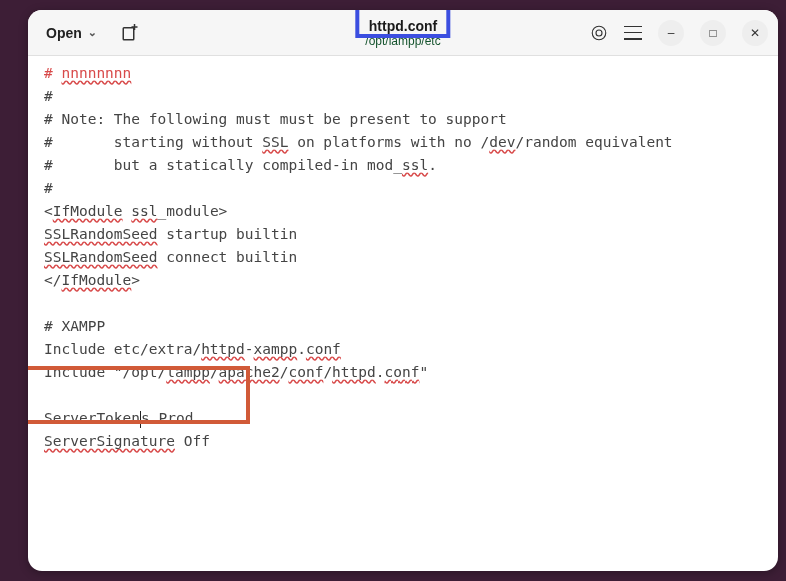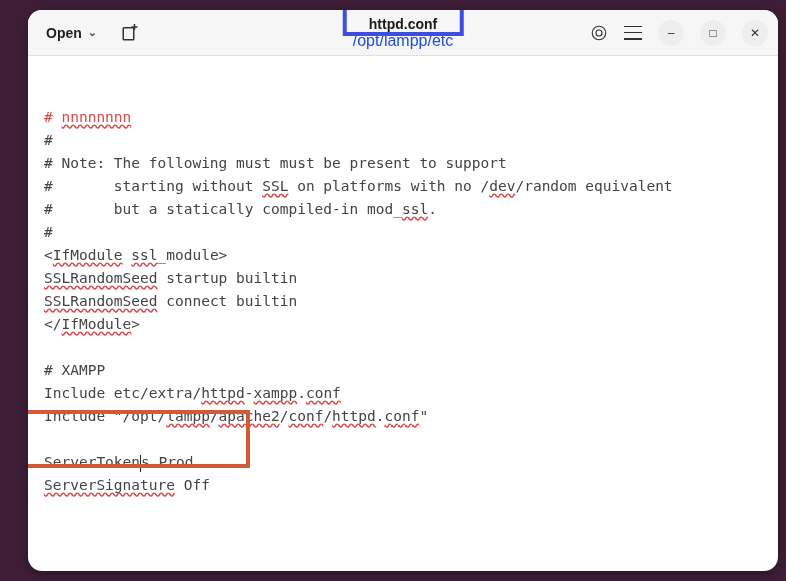--- a/index.html
+++ b/index.html
@@ -16,21 +16,20 @@
     top: 10px;
     left: 28px;
     right: 8px;
     bottom: 10px;
     background: #ffffff;
     border-radius: 14px;
     box-shadow: 0 2px 10px rgba(0,0,0,0.3);
     display: flex;
     flex-direction: column;
     overflow: hidden;
-    gap: 44px;
   }
   .header {
     height: 46px;
     background: #f6f6f6;
     display: flex;
     align-items: center;
     padding: 0 10px;
     position: relative;
     border-bottom: 1px solid #e0e0e0;
   }
@@ -60,21 +59,21 @@
     padding: 18px 10px;
   }
   .title-highlight {
     position: absolute;
     top: -4px; left: 0; right: 0;
     height: 42px;
     border: 4px solid #3b4ee0;
     pointer-events: none;
   }
   .title-main { font-weight: 700; font-size: 14px; color: #1a1a1a; }
-  .title-sub { font-size: 16px; color: #1d4ed8; }
+  .title-sub { font-size: 12px; color: #14532d; }
   .header-right {
     margin-left: auto;
     display: flex;
     align-items: center;
     gap: 16px;
   }
   .circle-icon { width: 18px; height: 18px; color: #333; }
   .hamburger { width: 18px; height: 14px; display: flex; flex-direction: column; justify-content: space-between; cursor:pointer;}
   .hamburger span { height: 1.5px; background: #333; width: 100%; }
   .win-btn {

